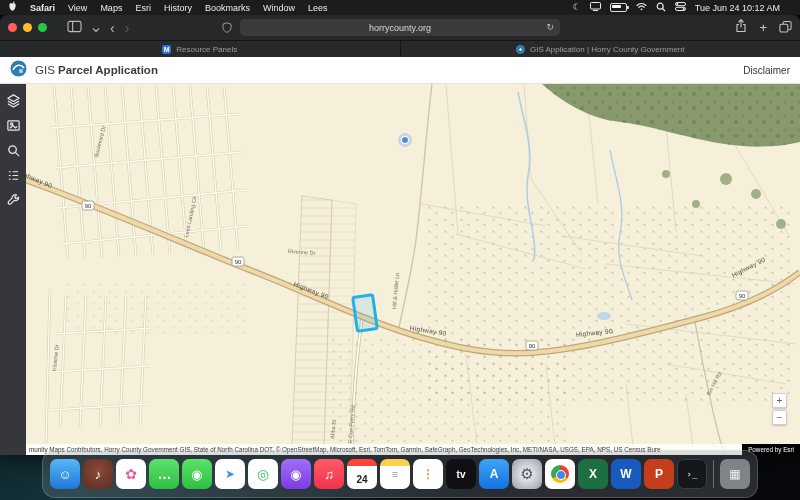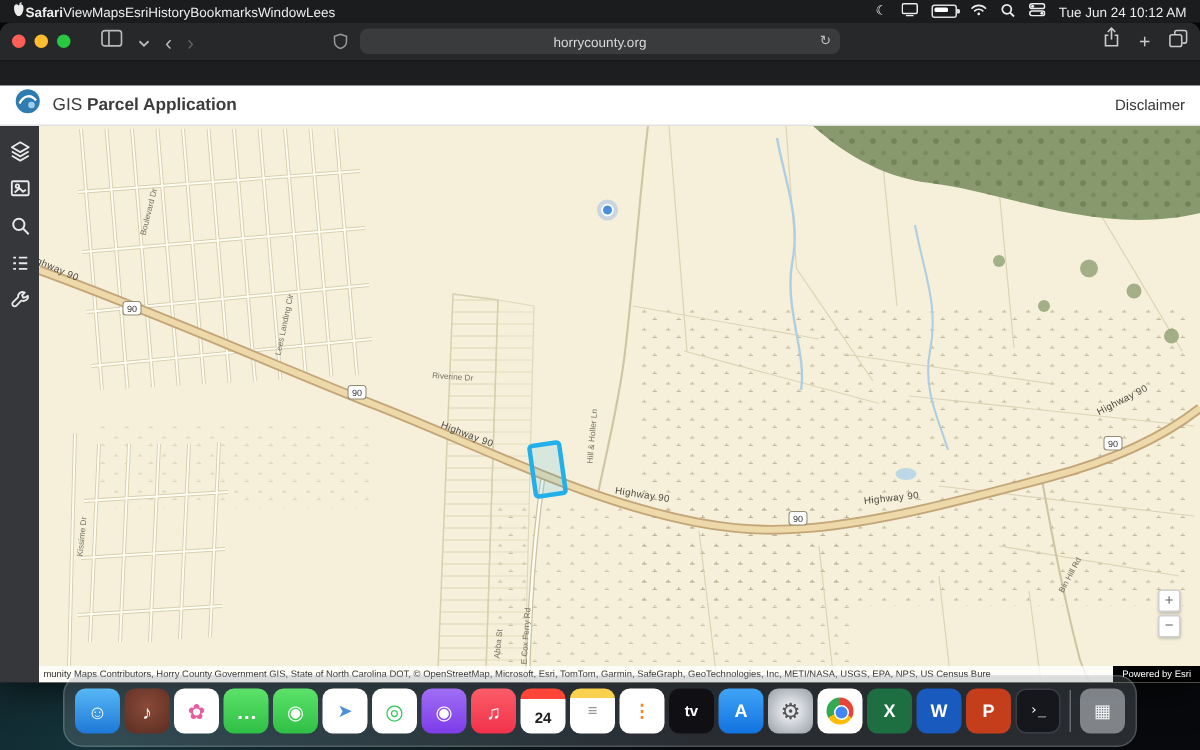--- a/index.html
+++ b/index.html
@@ -5,21 +5,21 @@
   html,body{margin:0;padding:0;}
   body{
     width:800px;height:500px;overflow:hidden;position:relative;
     background:radial-gradient(circle at 8% 100%, #14333a 0%, #07090c 45%), #07090c;
     font-family:"Liberation Sans",sans-serif;
     -webkit-font-smoothing:antialiased;
   }
   
   .menubar{position:absolute;top:0;left:0;right:0;height:15px;background:#1b1c1e;
     display:flex;align-items:center;padding:0 8px;color:#ececec;font-size:9px;z-index:50;}
-  .menubar .mitem{margin-right:0;white-space:nowrap;}
+  .menubar .mitem{margin-right:13px;white-space:nowrap;}
   .menubar .appname{font-weight:bold;}
   .mb-right{margin-left:auto;display:flex;align-items:center;gap:9px;}
   .batt{width:15px;height:7px;border:1px solid rgba(255,255,255,.85);border-radius:2px;position:relative;display:inline-block;}
   .batt i{display:block;margin:1px;width:9px;height:3px;background:#fff;border-radius:1px;}
   .batt::after{content:"";position:absolute;right:-3px;top:1.5px;width:2px;height:3px;background:rgba(255,255,255,.85);border-radius:0 1px 1px 0;}
   .mglyph{color:#ececec;font-size:9px;line-height:1;}
   
   .window{position:absolute;top:15px;left:0;width:800px;height:440px;background:#27282a;
     border-radius:8px 8px 0 0;overflow:hidden;box-shadow:0 6px 24px rgba(0,0,0,.6);z-index:10;}
   .btoolbar{height:25px;display:flex;align-items:center;padding:0 8px;background:#27282a;position:relative;}
@@ -136,21 +136,21 @@
         </svg>
     </span>
     <span>
       <svg width="11" height="9" viewBox="0 0 11 9" fill="none" stroke="#ececec" stroke-width="1">
           <rect x="0.5" y="0.5" width="10" height="3.2" rx="1.6"></rect>
           <circle cx="2.4" cy="2.1" r="1" fill="#ececec" stroke="none"></circle>
           <rect x="0.5" y="5.3" width="10" height="3.2" rx="1.6"></rect>
           <circle cx="8.6" cy="6.9" r="1" fill="#ececec" stroke="none"></circle>
         </svg>
     </span>
-    <span class="mitem" style="margin-right:1px">Tue Jun 24 10:12 AM</span>
+    <span class="mitem" style="margin-right:12px">Tue Jun 24 10:12 AM</span>
   </span>
 </div>
 
 <div class="window">
 
   <div class="btoolbar">
     <span class="tl red"></span>
     <span class="tl yellow"></span>
     <span class="tl green"></span>
     <span class="navgrp">
@@ -189,20 +189,28 @@
       <span>
         <svg width="13" height="13" viewBox="0 0 14 14" fill="none" stroke="#c9c9c9" stroke-width="1.1">
             <rect x="1" y="4.5" width="8.5" height="8.5" rx="1.5"></rect>
             <path d="M4.5 4.5 V3 a1.5 1.5 0 0 1 1.5 -1.5 H11.5 a1.5 1.5 0 0 1 1.5 1.5 V9 a1.5 1.5 0 0 1 -1.5 1.5 H10"></path>
           </svg>
       </span>
     </span>
   </div>
 
   <div class="tabbar">
+    <div class="tab">
+      <span class="fav fav-m">M</span>
+      <span>Resource Panels</span>
+    </div>
+    <div class="tab" style="border-right:none">
+      <span class="fav fav-seal"></span>
+      <span>GIS Application | Horry County Government</span>
+    </div>
   </div>
 
   <div class="pageheader">
     <span>
       <svg width="17" height="17" viewBox="0 0 17 17">
           <circle cx="8.5" cy="8.5" r="8" fill="#2e7cb0"></circle>
           <path d="M3 10 C6 4 11 4 14 8" stroke="#fff" stroke-width="1.6" fill="none"></path>
           <circle cx="11" cy="11" r="2.2" fill="#9fd0eb"></circle>
         </svg>
     </span>

